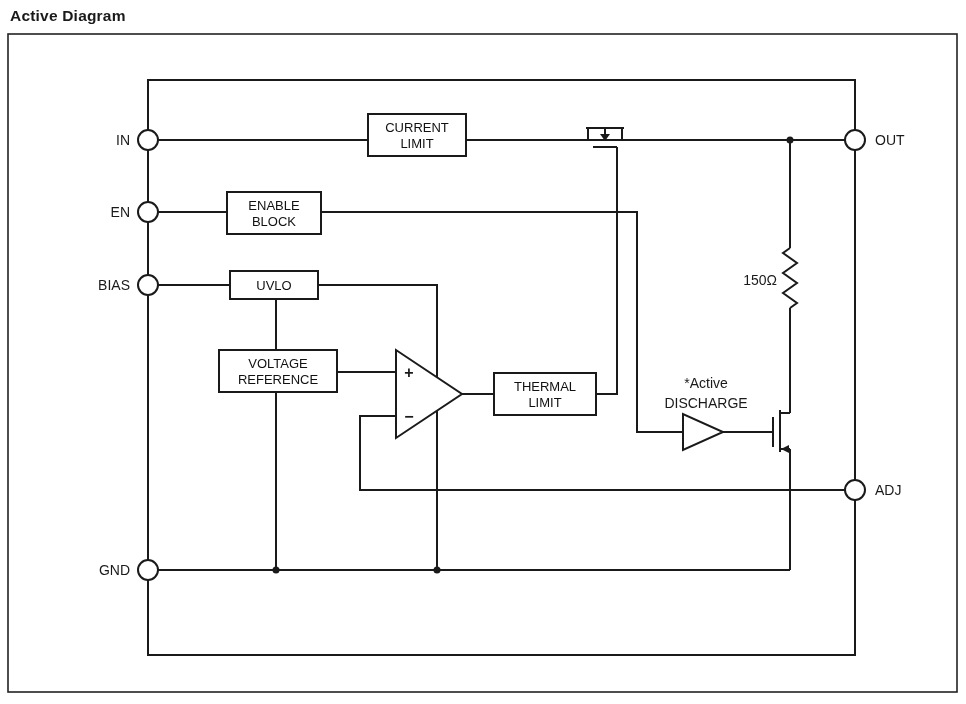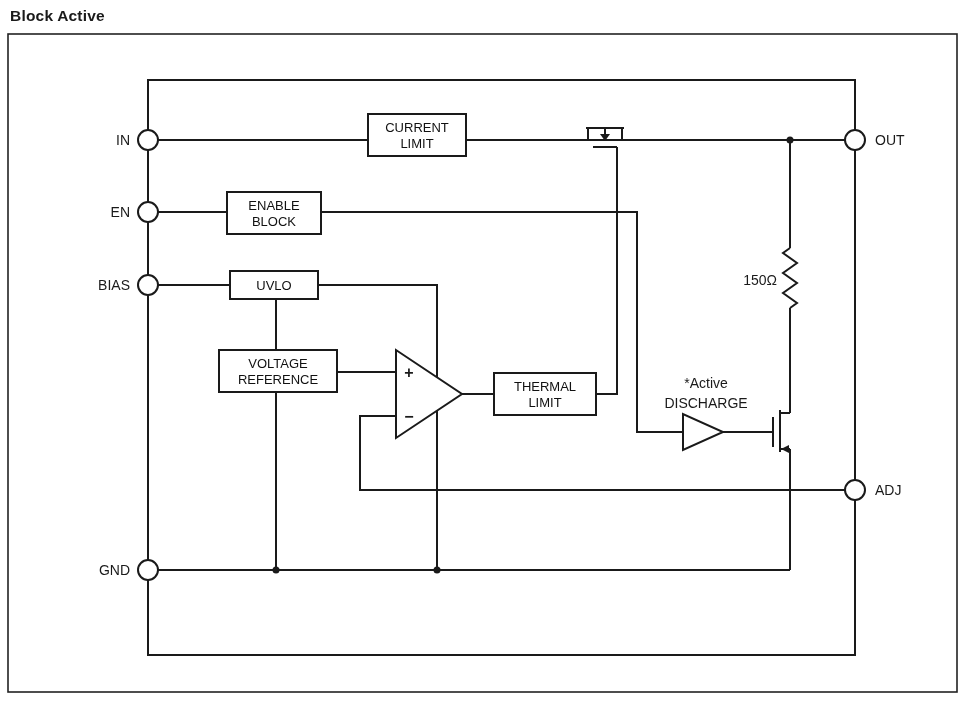--- a/index.html
+++ b/index.html
@@ -29,21 +29,21 @@
   .pl { font-size:14px; dominant-baseline:central; }
   .pl-left  { text-anchor:end; }
   .pl-right { text-anchor:start; }
   .ann { font-size:14px; dominant-baseline:central; }
   .op  { font-size:16px; font-weight:700; text-anchor:middle; dominant-baseline:central; }
 </style>
 </head>
 <body>
 
 <div class="page">
-  <div class="title">Block Active</div>
+  <div class="title">Active Diagram</div>
 
   <svg width="966" height="704" viewBox="0 0 966 704">
 
     <rect x="8" y="34" width="949" height="658" class="thin"></rect>
 
     <rect x="148" y="80" width="707" height="575" class="wire" fill="none"></rect>
 
     <g>
       <path class="wire" d="M148 140 H855"></path>
       <path class="wire" d="M148 212 H227 M321 212 H637 V432 H683"></path>

